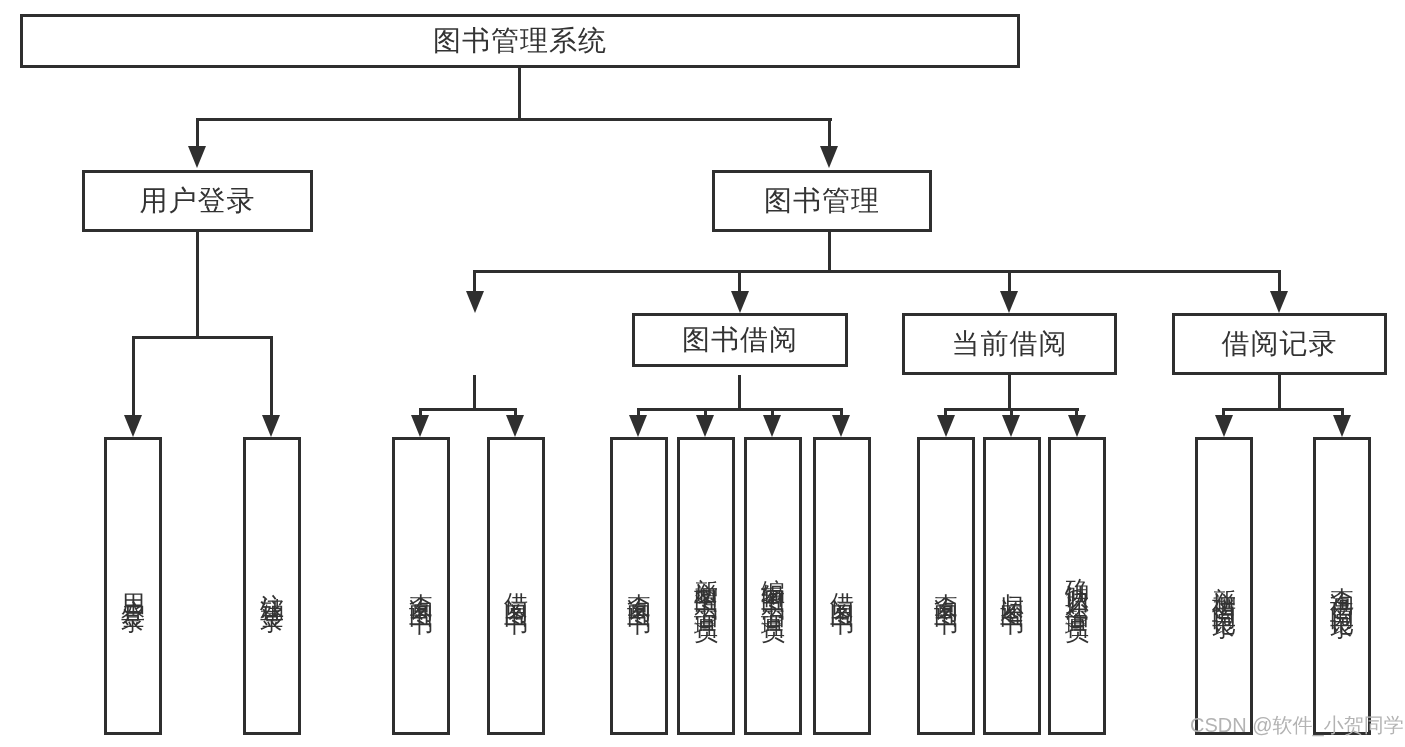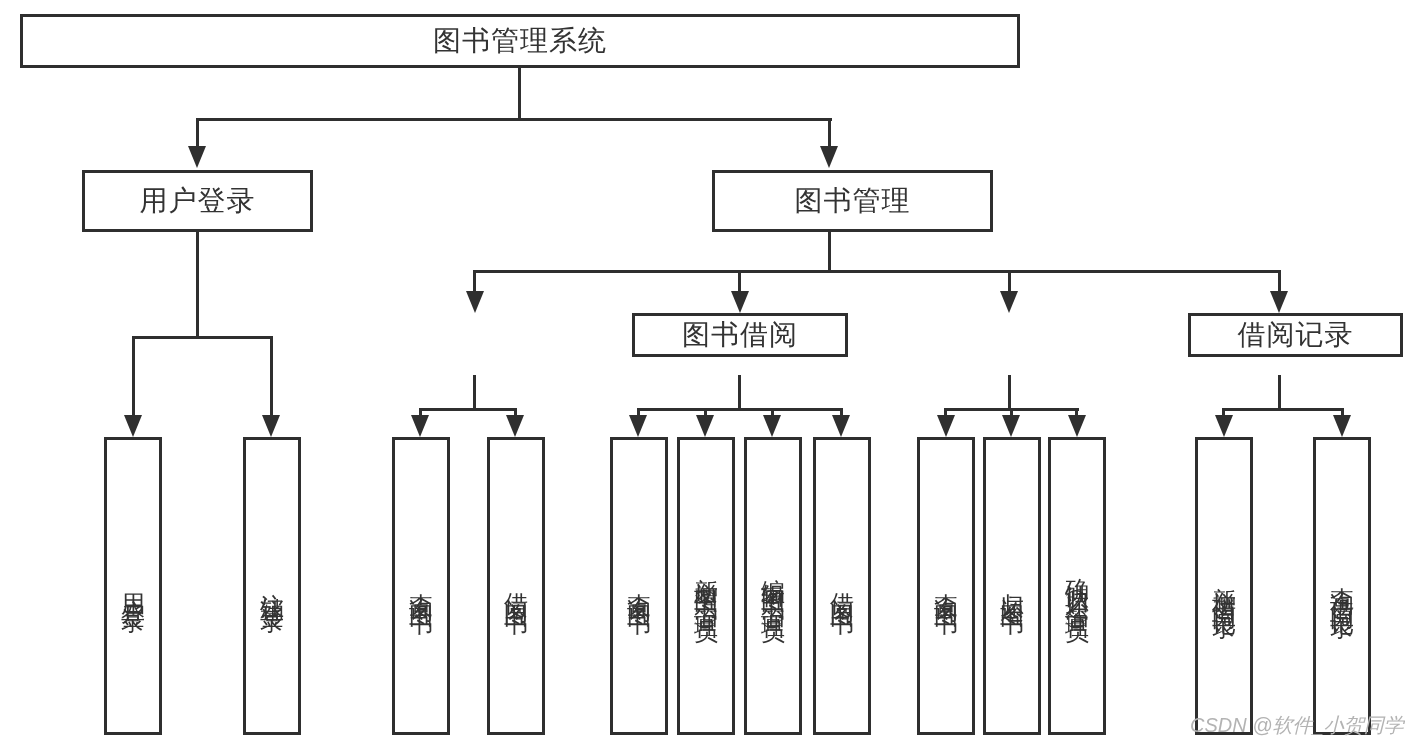--- a/index.html
+++ b/index.html
@@ -55,60 +55,60 @@
     border-left: 9px solid transparent;
     border-right: 9px solid transparent;
     border-top: 22px solid var(--line);
   }
 
   .watermark {
     position: absolute;
     font-size: 20px;
     color: var(--watermark);
     white-space: nowrap;
-    font-style: italic;
   }
 </style>
 </head>
 <body>
 
 <div class="stage">
 
   <div class="box" style="left:20px; top:14px; width:1000px; height:54px;">图书管理系统</div>
 
   <div class="vl" style="left:518px; top:68px; height:50px;"></div>
   <div class="hl" style="left:196px; top:118px; width:636px;"></div>
   <div class="vl" style="left:196px; top:118px; height:30px;"></div>
   <div class="arw" style="left:188px; top:146px;"></div>
   <div class="vl" style="left:828px; top:118px; height:30px;"></div>
   <div class="arw" style="left:820px; top:146px;"></div>
 
   <div class="box" style="left:82px; top:170px; width:231px; height:62px;">用户登录</div>
-  <div class="box" style="left:712px; top:170px; width:281px; height:62px;">图书管理</div>
+  <div class="box" style="left:712px; top:170px; width:220px; height:62px;">图书管理</div>
 
   <div class="vl" style="left:196px; top:232px; height:104px;"></div>
   <div class="hl" style="left:132px; top:336px; width:141px;"></div>
   <div class="vl" style="left:132px; top:336px; height:81px;"></div>
   <div class="arw" style="left:124px; top:415px;"></div>
   <div class="vl" style="left:270px; top:336px; height:81px;"></div>
   <div class="arw" style="left:262px; top:415px;"></div>
 
   <div class="vl" style="left:828px; top:232px; height:38px;"></div>
   <div class="hl" style="left:473px; top:270px; width:808px;"></div>
   <div class="vl" style="left:473px; top:270px; height:23px;"></div>
   <div class="arw" style="left:466px; top:291px;"></div>
   <div class="vl" style="left:738px; top:270px; height:23px;"></div>
   <div class="arw" style="left:731px; top:291px;"></div>
   <div class="vl" style="left:1008px; top:270px; height:23px;"></div>
   <div class="arw" style="left:1000px; top:291px;"></div>
   <div class="vl" style="left:1278px; top:270px; height:23px;"></div>
   <div class="arw" style="left:1270px; top:291px;"></div>
 
-  <div class="box" style="left:632px; top:313px; width:216px; height:44px;">图书借阅</div>
-  <div class="box" style="left:1172px; top:313px; width:215px; height:44px;margin-left:16px;">借阅记录</div>
+  <div class="box" style="left:632px; top:313px; width:216px; height:54px;">图书借阅</div>
+  <div class="box" style="left:902px; top:313px; width:215px; height:62px;">当前借阅</div>
+  <div class="box" style="left:1172px; top:313px; width:215px; height:62px;">借阅记录</div>
 
   <div class="vl" style="left:473px; top:375px; height:33px;"></div>
   <div class="hl" style="left:419px; top:408px; width:98px;"></div>
   <div class="vl" style="left:419px; top:408px; height:10px;"></div>
   <div class="arw" style="left:411px; top:415px;"></div>
   <div class="vl" style="left:514px; top:408px; height:10px;"></div>
   <div class="arw" style="left:506px; top:415px;"></div>
 
   <div class="vl" style="left:738px; top:375px; height:33px;"></div>
   <div class="hl" style="left:637px; top:408px; width:206px;"></div>

